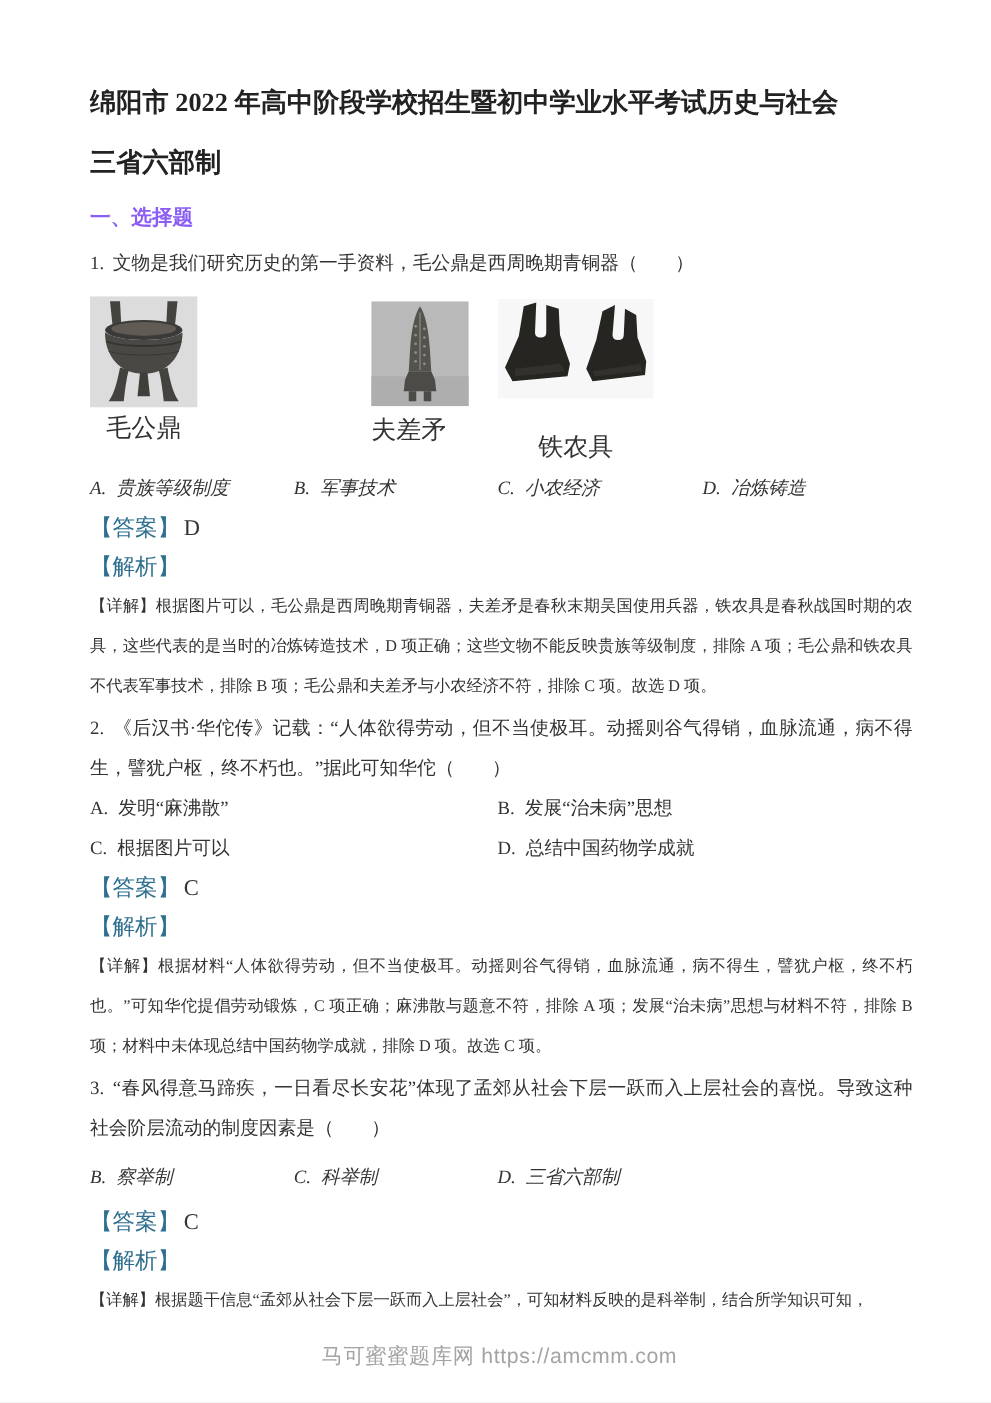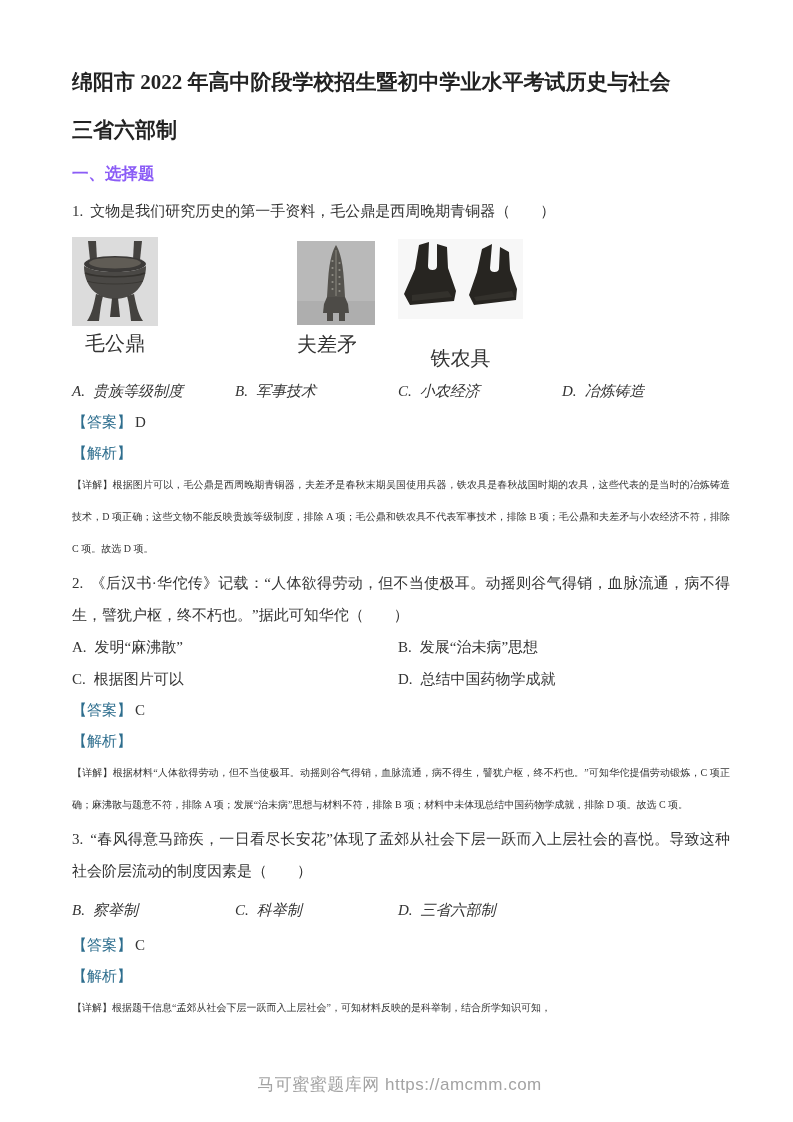--- a/index.html
+++ b/index.html
@@ -82,28 +82,28 @@
   .stray {
     position: absolute;
     left: 5px;
     top: 21px;
     font-size: 10px;
     line-height: 10px;
     color: #555;
   }
 
   .ansline, .analine {
-    font-size: 15px;
+    font-size: 18px;
     line-height: 31px;
   }
   .teal { color: #2e6e8e; }
   .ansletter { margin-left: 3px; color: #333333; }
 
   .detail {
-    font-size: 10px;
+    font-size: 13px;
     line-height: 32px;
     text-align: justify;
   }
   .q2 .qtext, .q3 .qtext { margin-top: 2px; }
 
   .footer {
     position: absolute;
     left: 6px; right: 0;
     bottom: 26px;
     text-align: center;

